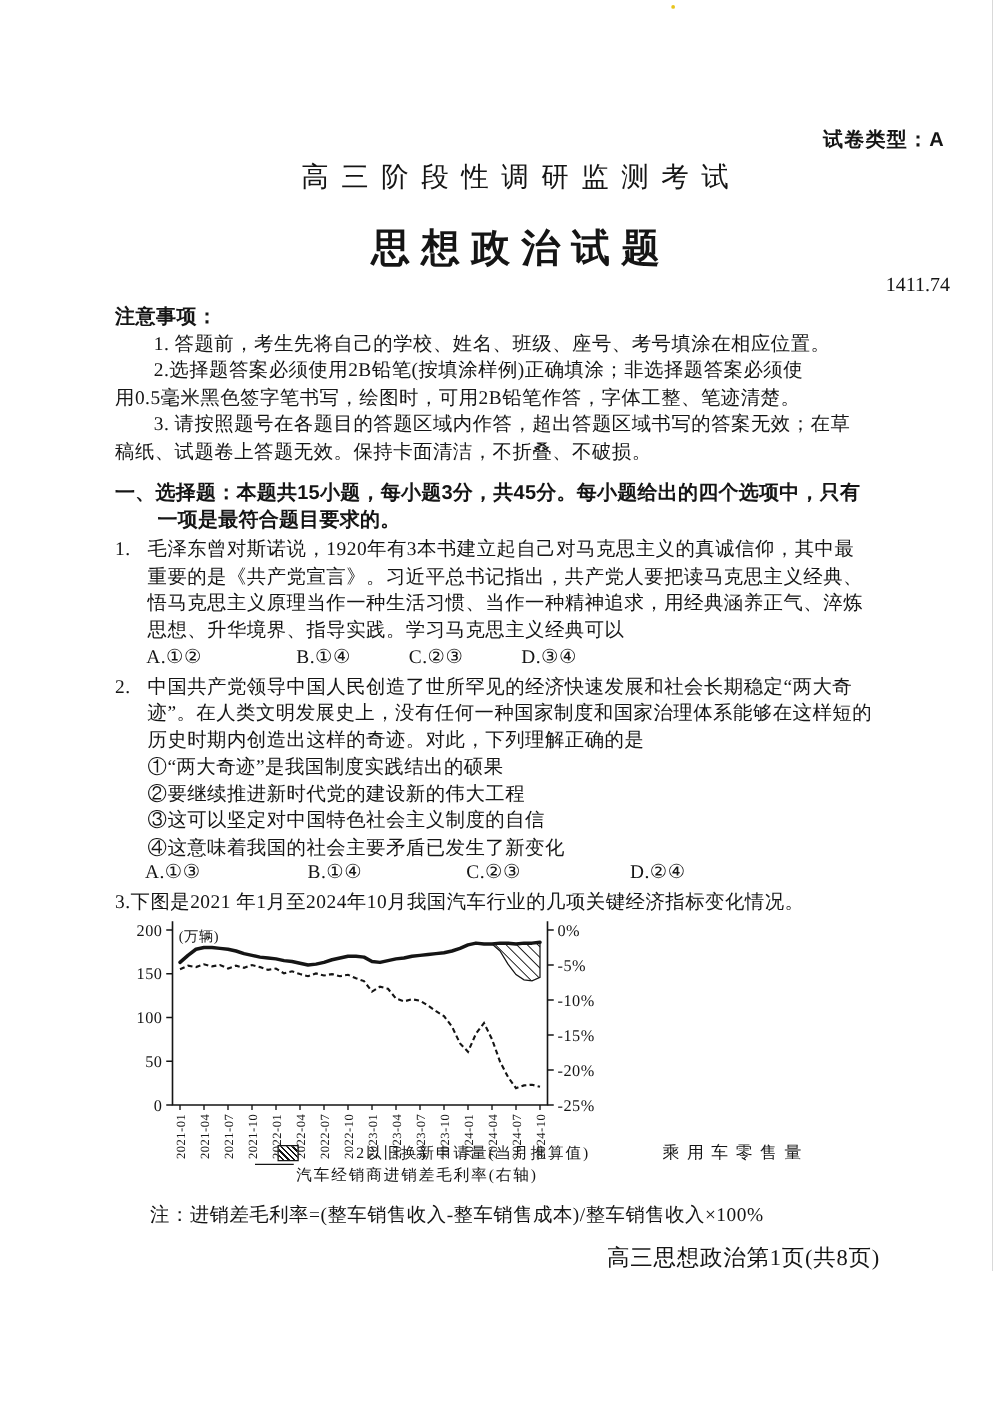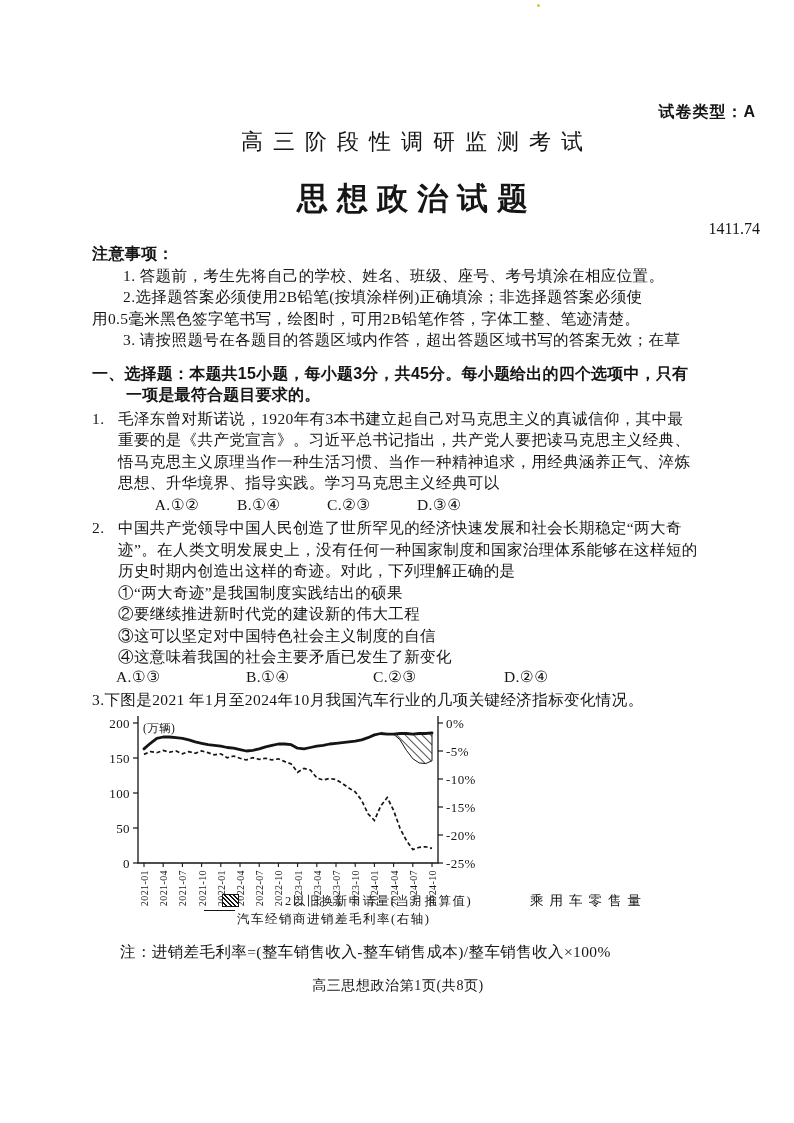--- a/index.html
+++ b/index.html
@@ -20,58 +20,59 @@
   .notice-line.ind{text-indent:2em;}
   .section-heading{margin-top:12px;font-weight:bold;font-size:16px;line-height:21.5px;
               font-family:"Liberation Sans","DejaVu Sans",sans-serif;letter-spacing:0.2px;}
   .section-heading .sh2{padding-left:34px;}
   .question{margin-top:2px;line-height:21.5px;}
   .qline{white-space:nowrap;}
   .qnum{display:inline-block;min-width:26px;}
   .qcont,.qsub{padding-left:26px;white-space:nowrap;}
   .opts{padding-left:25px;white-space:nowrap;}
   .opts .opt{display:inline-block;}
-  .opts-q1 .opt:nth-child(1){width:120px;text-align:center;}
+  .opts-q1 .opt:nth-child(1){width:120px;}
   .opts-q1 .opt:nth-child(2){width:90px;}
   .opts-q1 .opt:nth-child(3){width:90px;}
   .opts-q2{padding-left:24px;margin-top:-2px;}
   .opts-q2 .opt:nth-child(1){width:130px;}
   .opts-q2 .opt:nth-child(2){width:127px;}
   .opts-q2 .opt:nth-child(3){width:131px;}
   .chart-wrap{margin-left:125px;margin-top:-6px;}
   .chart-wrap svg{display:block;}
   .legend{margin-left:112px;margin-top:-24px;font-size:12.5px;line-height:18px;letter-spacing:1.5px;}
   .legend-row1{padding-left:18px;display:flex;align-items:center;gap:40px;}
   .hatch-swatch{display:inline-block;width:15px;height:11px;margin-right:6px;border:1px solid #151515;
       background:repeating-linear-gradient(45deg,#ffffff,#ffffff 2px,#151515 2px,#151515 3.2px);}
   .legend-retail{margin-left:18px;letter-spacing:6px;font-size:13.5px;}
   .legend-row2{display:flex;align-items:flex-start;}
   .line-swatch{display:inline-block;width:31px;height:0;border-top:1.6px solid #151515;margin-right:2px;}
   .chart-note{margin-top:13px;padding-left:28px;font-size:15.5px;white-space:nowrap;}
-  .footer{margin-top:13px;text-align:center;font-size:14px;letter-spacing:0.6px;}
+  .footer{margin-top:13px;text-align:right;font-size:18px;letter-spacing:0.6px;}
 </style>
 </head>
 <body>
 
 <div class="page">
   <div class="artifact-dot"></div>
 
   <div class="paper-type">试卷类型：A</div>
   <div class="exam-title">高三阶段性调研监测考试</div>
   <div class="subject-title">思想政治试题</div>
   <div class="date">1411.74</div>
 
   <div class="content">
 
     <div class="notice-heading">注意事项：</div>
     <div>
         <div class="notice-line ind">1. 答题前，考生先将自己的学校、姓名、班级、座号、考号填涂在相应位置。</div>
         <div class="notice-line ind">2.选择题答案必须使用2B铅笔(按填涂样例)正确填涂；非选择题答案必须使</div>
         <div class="notice-line">用0.5毫米黑色签字笔书写，绘图时，可用2B铅笔作答，字体工整、笔迹清楚。</div>
         <div class="notice-line ind">3. 请按照题号在各题目的答题区域内作答，超出答题区域书写的答案无效；在草</div>
+        <div class="notice-line">稿纸、试题卷上答题无效。保持卡面清洁，不折叠、不破损。</div>
       </div>
 
     <div class="section-heading">
       <div>一、选择题：本题共15小题，每小题3分，共45分。每小题给出的四个选项中，只有</div>
       <div class="sh2">一项是最符合题目要求的。</div>
     </div>
 
     <div class="question">
       <div class="qline"><span class="qnum">1.</span><span>毛泽东曾对斯诺说，1920年有3本书建立起自己对马克思主义的真诚信仰，其中最</span></div>
       <div>

